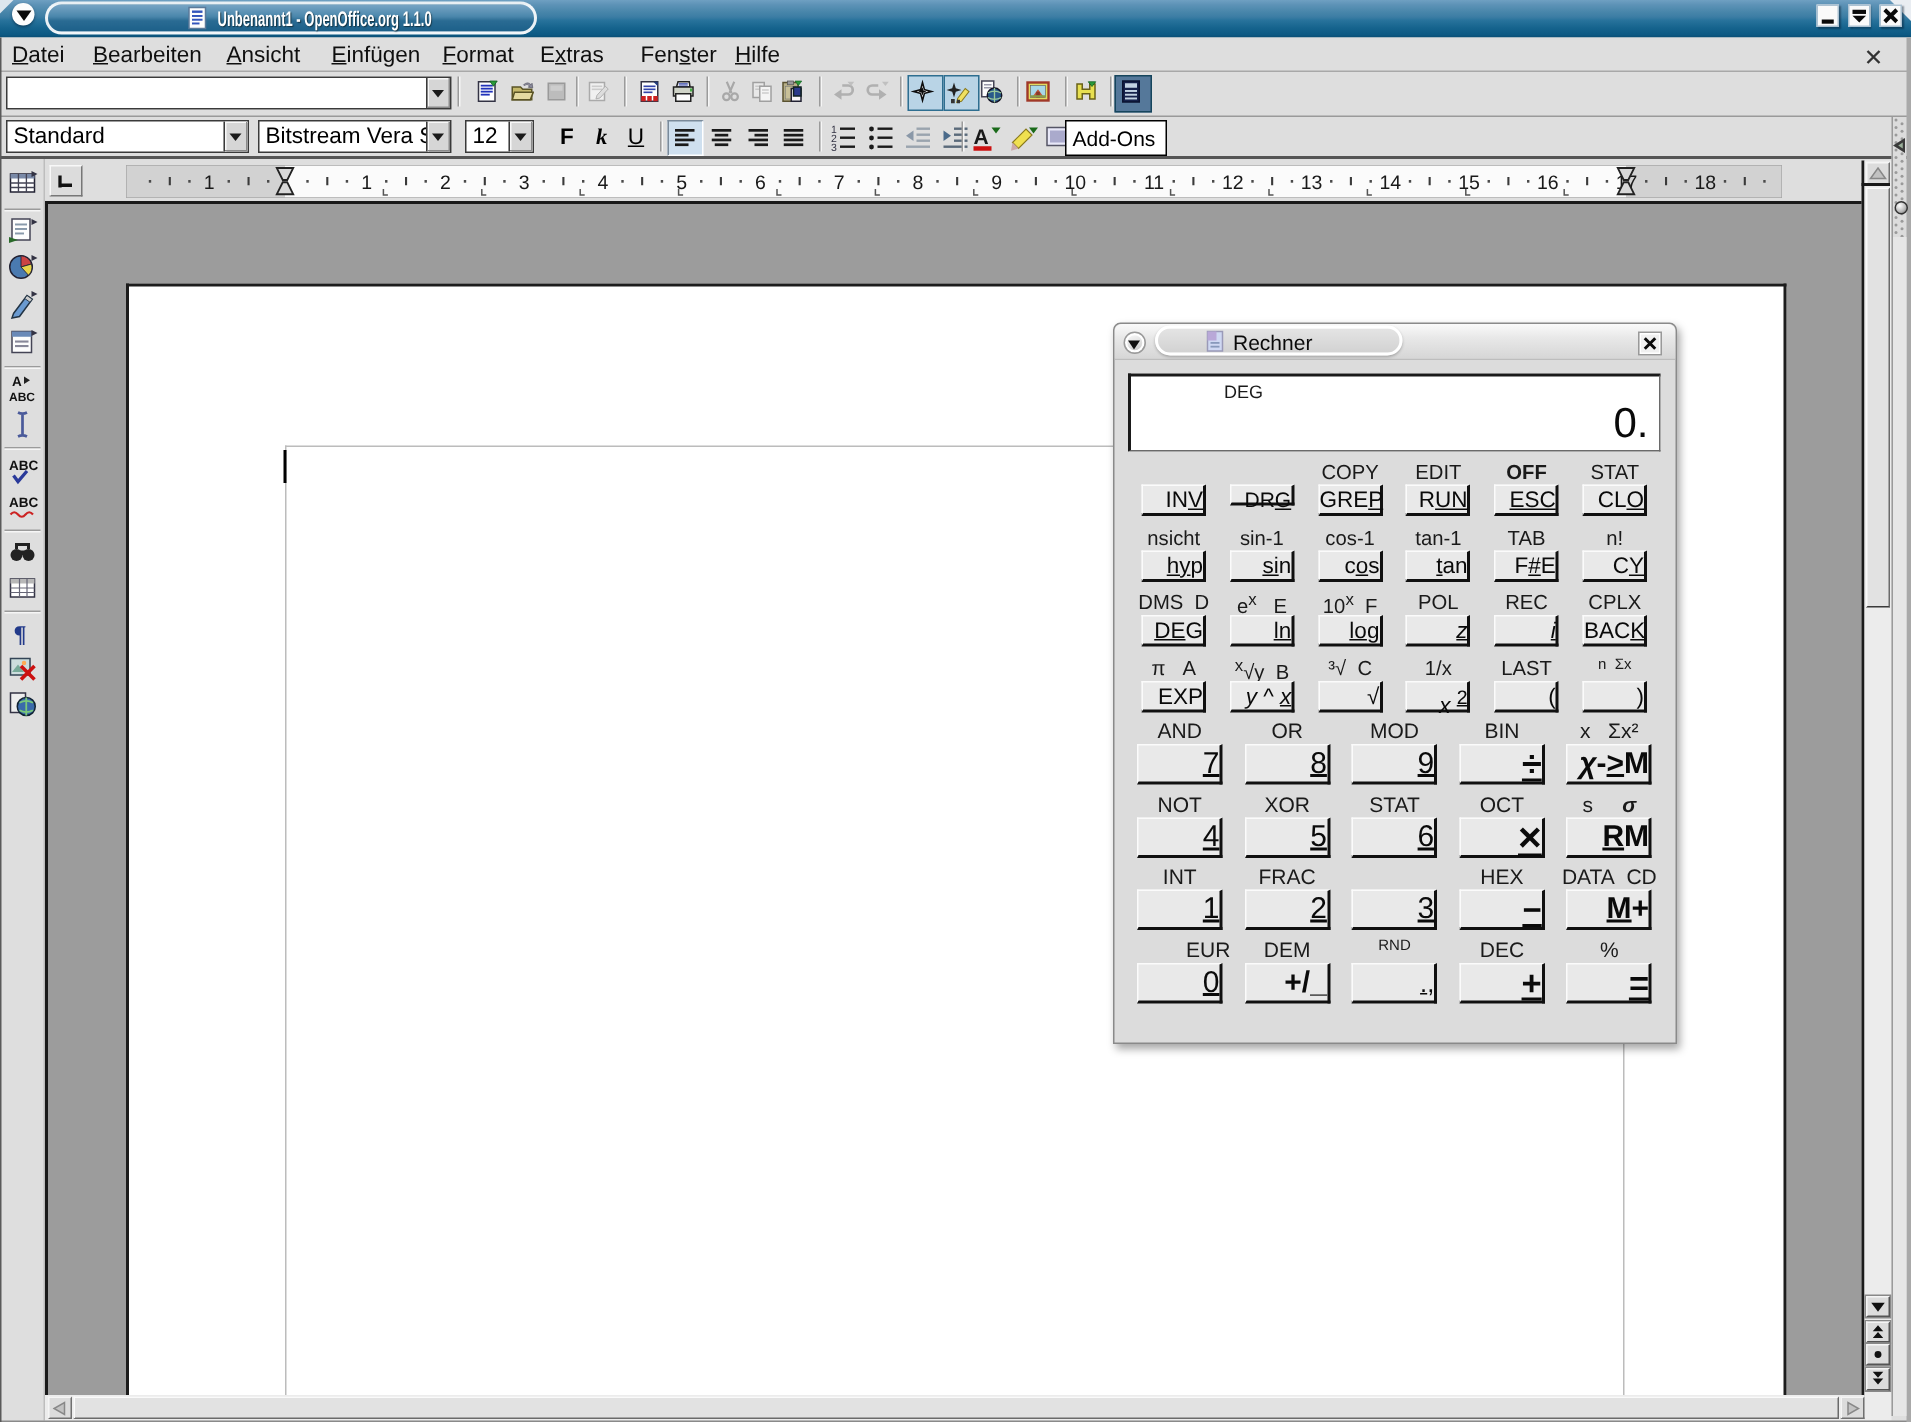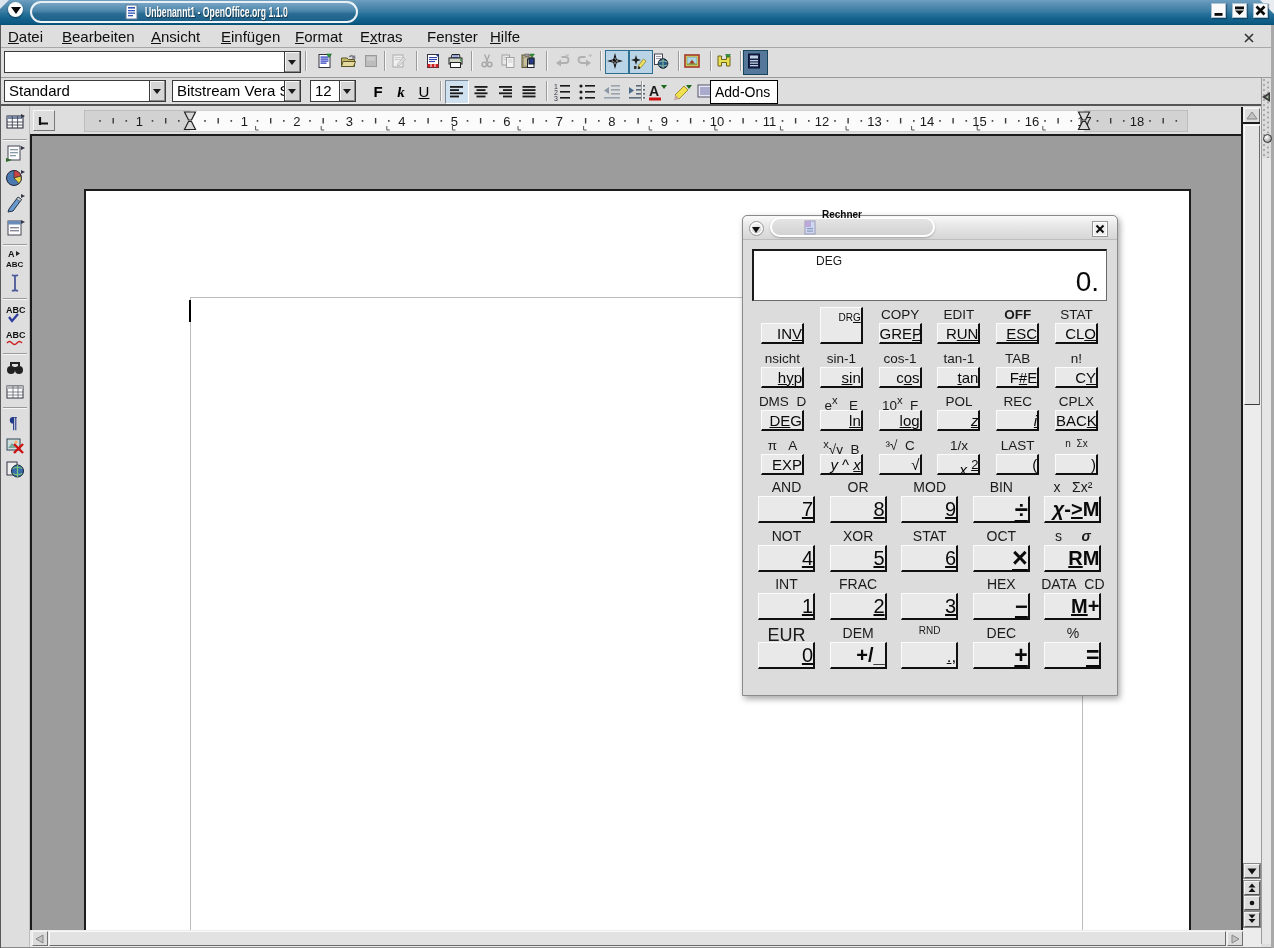--- a/index.html
+++ b/index.html
@@ -560,31 +560,31 @@
 <div style="position:absolute;left:743px;top:216px;width:374px;height:24px;border-radius:5px 5px 0 0;background:linear-gradient(to bottom,#fafafa,#e8e8e8 40%,#d6d6d6);border-bottom:1px solid #bdbdbd"></div>
 <div style="position:absolute;left:749px;top:221px;width:15px;height:15px;border-radius:50%;background:linear-gradient(160deg,#ffffff,#c4c4c4);border:1px solid #9a9a9a;box-shadow:inset 0 0 0 1.5px #fff"></div>
 <div style="position:absolute;left:752px;top:226.5px;width:0;height:0;border-left:4.5px solid transparent;border-right:4.5px solid transparent;border-top:6px solid #111"></div>
 <div style="position:absolute;left:770px;top:217px;width:165px;height:20px;border-radius:10px;border:2px solid #ffffff;background:linear-gradient(to bottom,#e4e4e4,#d2d2d2);box-shadow:0 1px 2px rgba(0,0,0,.25)"></div>
 <svg class="ab" style="left:804px;top:220px" width="13" height="15" viewBox="0 0 13 15">
     <rect x="1" y="1" width="10" height="13" fill="#cfd8f2" stroke="#9a9ab8"></rect>
     <rect x="1" y="1" width="6" height="6" fill="#b9a8d8"></rect>
     <rect x="3" y="8" width="6" height="1.2" fill="#8899bb"></rect>
     <rect x="3" y="10.5" width="6" height="1.2" fill="#8899bb"></rect>
   </svg>
-<div style="position:absolute;left:822px;top:209px;font-size:10px;font-weight:bold;color:#0a0a0a">Rechner</div>
+<div style="position:absolute;left:822px;top:220px;font-size:14px;font-weight:normal;color:#0a0a0a">Rechner</div>
 <div style="position:absolute;left:1092px;top:221px;width:16px;height:16px;background:#f0f0f0;border:1px solid #999;box-shadow:inset 0 0 0 1px #fff"></div>
 <svg class="ab" style="left:1095px;top:224px" width="10" height="10" viewBox="0 0 10 10">
     <path d="M1.5 1.5 L8.5 8.5 M8.5 1.5 L1.5 8.5" stroke="#0a0a0a" stroke-width="2"></path>
   </svg>
 <div style="position:absolute;left:752px;top:249px;width:355px;height:52px;background:#ffffff;border:1px solid #6a6a6a;border-top:2px solid #1a1a1a;border-left:2px solid #1a1a1a"></div>
 <div style="position:absolute;left:816px;top:254px;font-size:12px;color:#1a1a1a">DEG</div>
 <div style="position:absolute;left:752px;top:266px;width:347px;text-align:right;font-size:28px;color:#0a0a0a">0.</div>
 <div class="cbtn" style="left:761.0px;top:323px;width:43px;height:21px;font-size:15px;line-height:19px">IN<u>V</u></div>
 <div class="clab" style="left:810.8px;top:321px;width:61px;font-size:13.5px">DRG&gt;</div>
-<div class="cbtn" style="left:819.8px;top:307px;width:43px;height:37px;font-size:10px;line-height:19px">DR<u>G</u></div>
+<div class="cbtn" style="left:819.8px;top:323px;width:43px;height:14px;font-size:14px;line-height:19px">DR<u>G</u></div>
 <div class="clab" style="left:869.6px;top:307px;width:61px;font-size:13.5px">COPY</div>
 <div class="cbtn" style="left:878.6px;top:323px;width:43px;height:21px;font-size:15px;line-height:19px">GRE<u>P</u></div>
 <div class="clab" style="left:928.4px;top:307px;width:61px;font-size:13.5px">EDIT</div>
 <div class="cbtn" style="left:937.4px;top:323px;width:43px;height:21px;font-size:15px;line-height:19px">R<u>UN</u></div>
 <div class="clab" style="left:987.2px;top:307px;width:61px;font-size:13.5px"><b>OFF</b></div>
 <div class="cbtn" style="left:996.2px;top:323px;width:43px;height:21px;font-size:15px;line-height:19px"><u>ESC</u></div>
 <div class="clab" style="left:1046.0px;top:307px;width:61px;font-size:13.5px">STAT</div>
 <div class="cbtn" style="left:1055.0px;top:323px;width:43px;height:21px;font-size:15px;line-height:19px">CL<u>O</u></div>
 <div class="clab" style="left:752.0px;top:350.5px;width:61px;font-size:13.5px">nsicht</div>
 <div class="cbtn" style="left:761.0px;top:366.5px;width:43px;height:21px;font-size:15px;line-height:19px"><u>hy</u>p</div>
@@ -645,21 +645,21 @@
 <div class="clab" style="left:751.0px;top:576px;width:71px;font-size:14px">INT</div>
 <div class="cbtn" style="left:758.0px;top:593px;width:57px;height:27px;font-size:20px;line-height:25px"><u>1</u></div>
 <div class="clab" style="left:822.6px;top:576px;width:71px;font-size:14px">FRAC</div>
 <div class="cbtn" style="left:829.6px;top:593px;width:57px;height:27px;font-size:20px;line-height:25px"><u>2</u></div>
 <div class="clab" style="left:894.2px;top:592px;width:71px;font-size:14px">ROTATE</div>
 <div class="cbtn" style="left:901.2px;top:593px;width:57px;height:27px;font-size:20px;line-height:25px"><u>3</u></div>
 <div class="clab" style="left:965.8px;top:576px;width:71px;font-size:14px">HEX</div>
 <div class="cbtn" style="left:972.8px;top:593px;width:57px;height:27px;font-size:20px;line-height:25px"><span style="font-size:22px"><b><u>−</u></b></span></div>
 <div class="clab" style="left:1037.4px;top:576px;width:71px;font-size:14px">DATA&nbsp;&nbsp;CD</div>
 <div class="cbtn" style="left:1044.4px;top:593px;width:57px;height:27px;font-size:20px;line-height:25px"><b><u>M</u>+</b></div>
-<div class="clab" style="left:751.0px;top:624.5px;width:71px;font-size:18px">EUR</div>
+<div class="clab" style="left:770px;top:624.5px;width:71px;font-size:14px">EUR</div>
 <div class="cbtn" style="left:758.0px;top:641.5px;width:57px;height:27px;font-size:20px;line-height:25px"><u>0</u></div>
 <div class="clab" style="left:822.6px;top:624.5px;width:71px;font-size:14px">DEM</div>
 <div class="cbtn" style="left:829.6px;top:641.5px;width:57px;height:27px;font-size:20px;line-height:25px"><b>+/_</b></div>
 <div class="clab" style="left:894.2px;top:624.5px;width:71px;font-size:10px">RND</div>
 <div class="cbtn" style="left:901.2px;top:641.5px;width:57px;height:27px;font-size:20px;line-height:25px"><span style="font-size:17px"><u>.</u>,</span></div>
 <div class="clab" style="left:965.8px;top:624.5px;width:71px;font-size:14px">DEC</div>
 <div class="cbtn" style="left:972.8px;top:641.5px;width:57px;height:27px;font-size:20px;line-height:25px"><span style="font-size:23px"><b><u>+</u></b></span></div>
 <div class="clab" style="left:1037.4px;top:624.5px;width:71px;font-size:14px">%</div>
 <div class="cbtn" style="left:1044.4px;top:641.5px;width:57px;height:27px;font-size:20px;line-height:25px"><span style="font-size:23px"><b><u>=</u></b></span></div>
 <div style="position:absolute;left:0;top:25px;width:1px;height:923px;background:#5a5a5a"></div>

